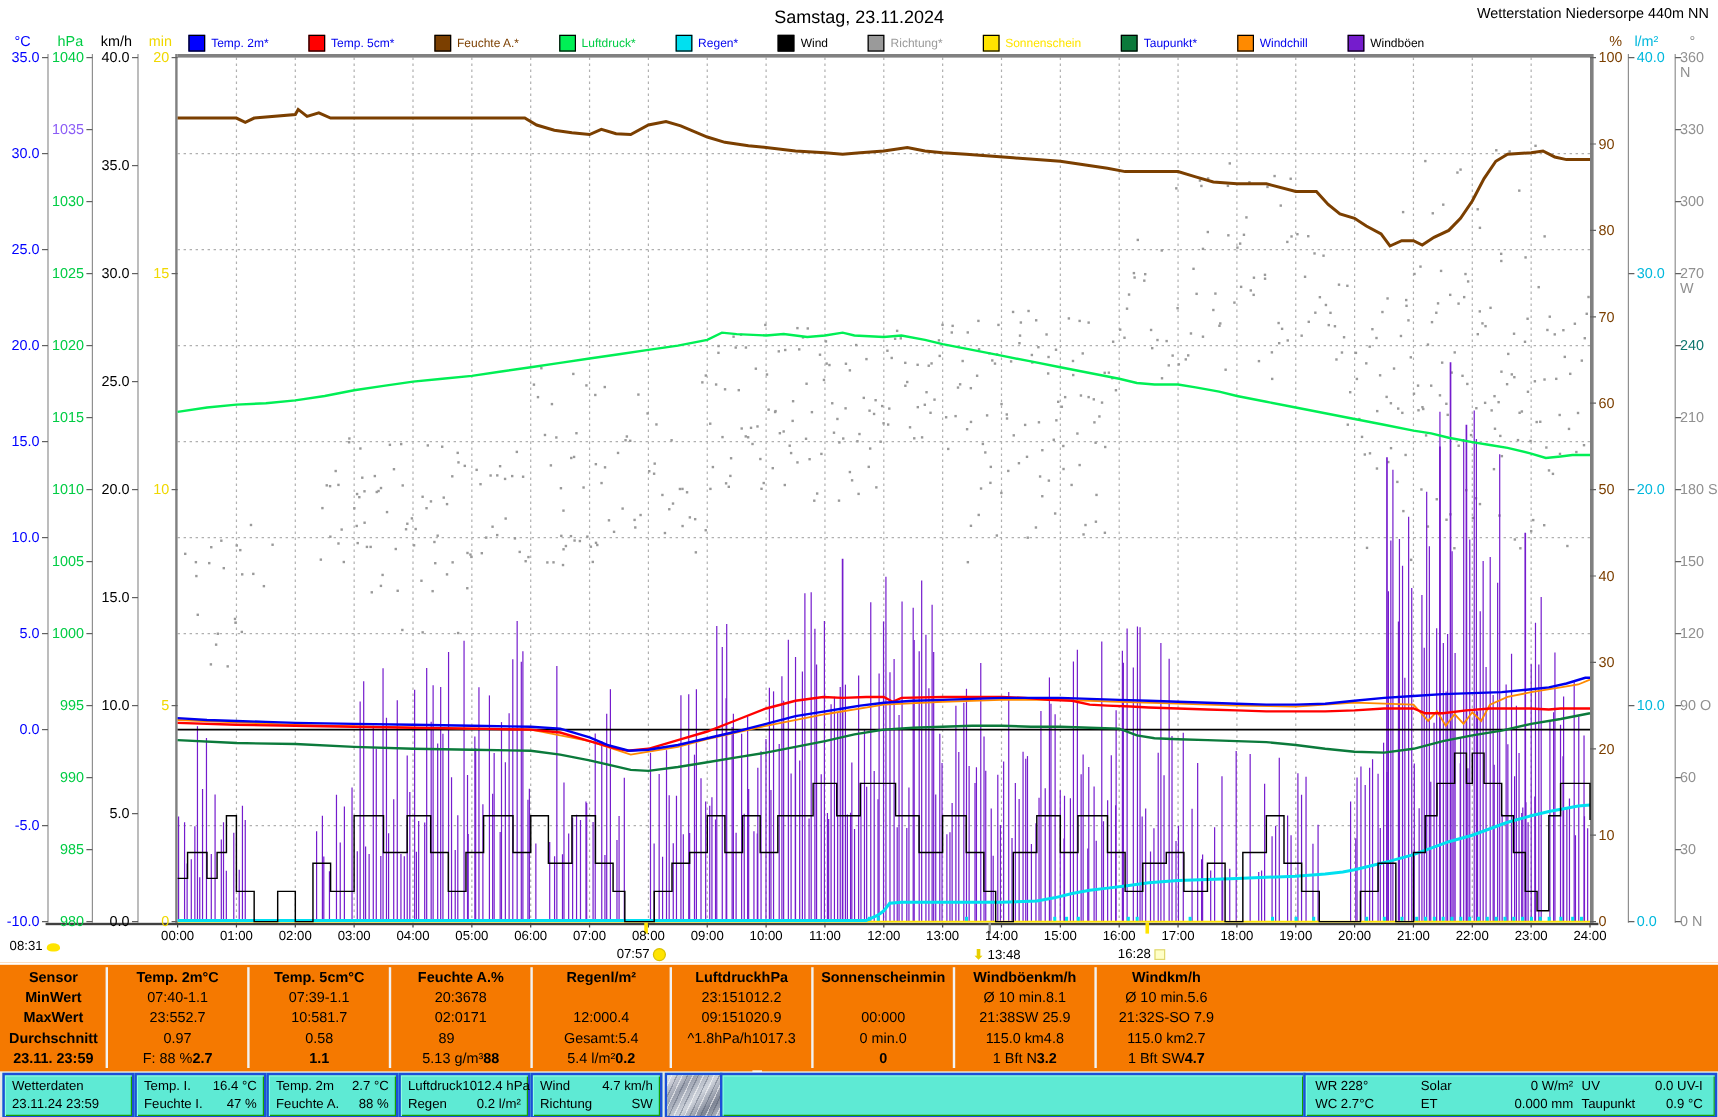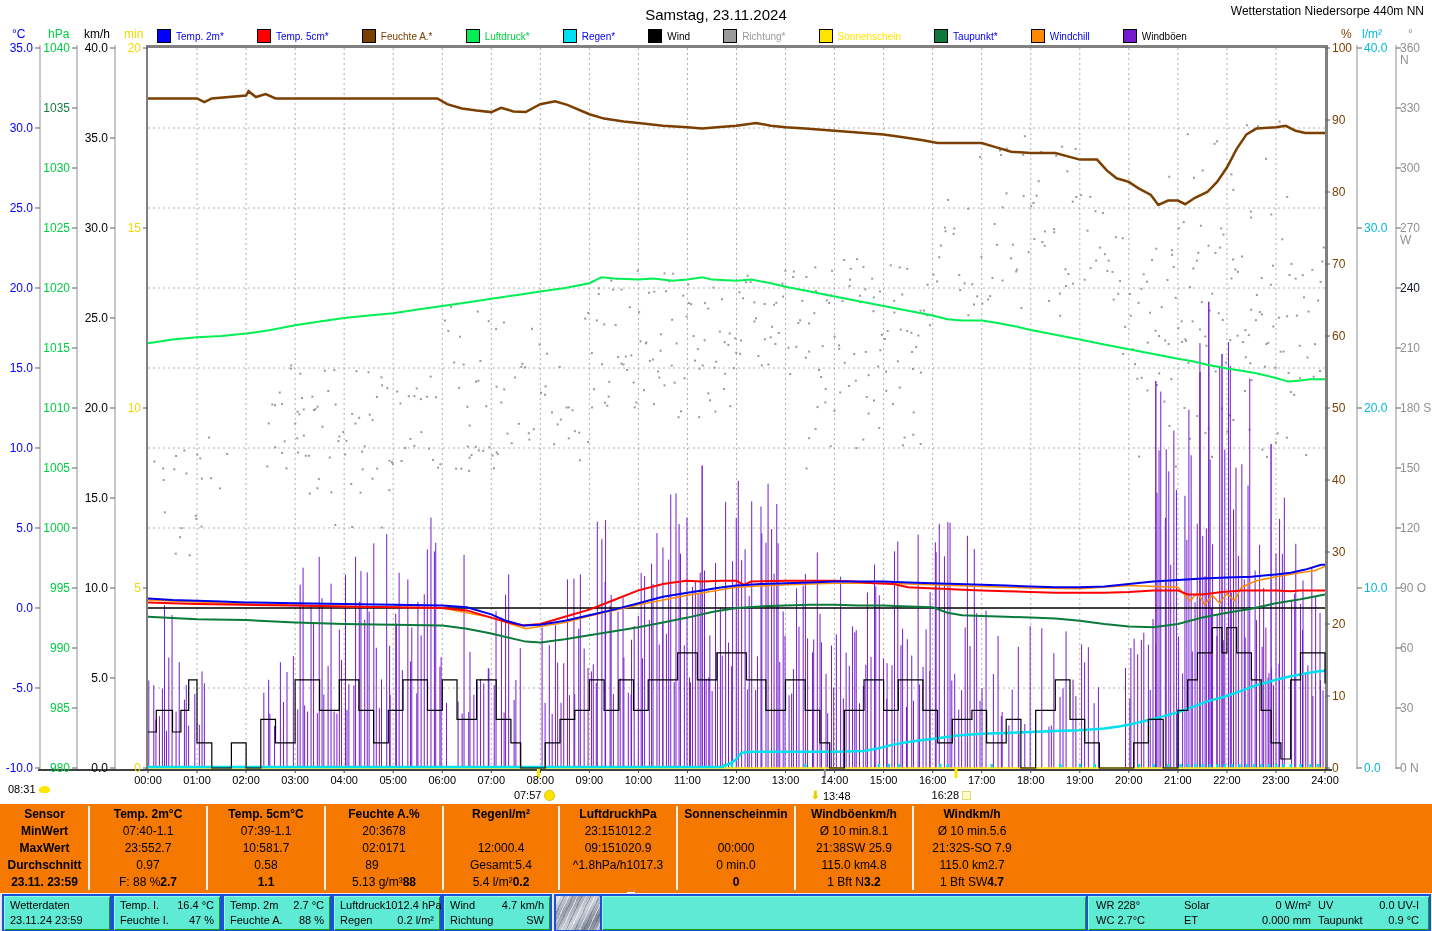--- a/index.html
+++ b/index.html
@@ -1248,21 +1248,21 @@
       <div class="tick-lbl" style="left: -23px; top: 122px; width: 56px; text-align: right; color: rgb(0, 0, 255);">30.0</div>
       <div class="tick-lbl" style="left: -23px; top: 202px; width: 56px; text-align: right; color: rgb(0, 0, 255);">25.0</div>
       <div class="tick-lbl" style="left: -23px; top: 282px; width: 56px; text-align: right; color: rgb(0, 0, 255);">20.0</div>
       <div class="tick-lbl" style="left: -23px; top: 362px; width: 56px; text-align: right; color: rgb(0, 0, 255);">15.0</div>
       <div class="tick-lbl" style="left: -23px; top: 442px; width: 56px; text-align: right; color: rgb(0, 0, 255);">10.0</div>
       <div class="tick-lbl" style="left: -23px; top: 522px; width: 56px; text-align: right; color: rgb(0, 0, 255);">5.0</div>
       <div class="tick-lbl" style="left: -23px; top: 602px; width: 56px; text-align: right; color: rgb(0, 0, 255);">0.0</div>
       <div class="tick-lbl" style="left: -23px; top: 682px; width: 56px; text-align: right; color: rgb(0, 0, 255);">-5.0</div>
       <div class="tick-lbl" style="left: -23px; top: 762px; width: 56px; text-align: right; color: rgb(0, 0, 255);">-10.0</div>
       <div class="tick-lbl" style="left: 14px; top: 42px; width: 56px; text-align: right; color: rgb(0, 204, 68);">1040</div>
-      <div class="tick-lbl" style="left: 14px; top: 102px; width: 56px; text-align: right; color: #15803d;">1035</div>
+      <div class="tick-lbl" style="left: 14px; top: 102px; width: 56px; text-align: right; color: #8b5cf6;">1035</div>
       <div class="tick-lbl" style="left: 14px; top: 162px; width: 56px; text-align: right; color: rgb(0, 204, 68);">1030</div>
       <div class="tick-lbl" style="left: 14px; top: 222px; width: 56px; text-align: right; color: rgb(0, 204, 68);">1025</div>
       <div class="tick-lbl" style="left: 14px; top: 282px; width: 56px; text-align: right; color: rgb(0, 204, 68);">1020</div>
       <div class="tick-lbl" style="left: 14px; top: 342px; width: 56px; text-align: right; color: rgb(0, 204, 68);">1015</div>
       <div class="tick-lbl" style="left: 14px; top: 402px; width: 56px; text-align: right; color: rgb(0, 204, 68);">1010</div>
       <div class="tick-lbl" style="left: 14px; top: 462px; width: 56px; text-align: right; color: rgb(0, 204, 68);">1005</div>
       <div class="tick-lbl" style="left: 14px; top: 522px; width: 56px; text-align: right; color: rgb(0, 204, 68);">1000</div>
       <div class="tick-lbl" style="left: 14px; top: 582px; width: 56px; text-align: right; color: rgb(0, 204, 68);">995</div>
       <div class="tick-lbl" style="left: 14px; top: 642px; width: 56px; text-align: right; color: rgb(0, 204, 68);">990</div>
       <div class="tick-lbl" style="left: 14px; top: 702px; width: 56px; text-align: right; color: rgb(0, 204, 68);">985</div>
@@ -1294,21 +1294,21 @@
       <div class="tick-lbl" style="left: 1332px; top: 762px; color: rgb(123, 63, 0);">0</div>
       <div class="tick-lbl" style="left: 1364px; top: 42px; color: rgb(0, 184, 221);">40.0</div>
       <div class="tick-lbl" style="left: 1364px; top: 222px; color: rgb(0, 184, 221);">30.0</div>
       <div class="tick-lbl" style="left: 1364px; top: 402px; color: rgb(0, 184, 221);">20.0</div>
       <div class="tick-lbl" style="left: 1364px; top: 582px; color: rgb(0, 184, 221);">10.0</div>
       <div class="tick-lbl" style="left: 1364px; top: 762px; color: rgb(0, 184, 221);">0.0</div>
       <div class="tick-lbl" style="left: 1400px; top: 42px; color: rgb(144, 144, 144);">360 N</div>
       <div class="tick-lbl" style="left: 1400px; top: 102px; color: rgb(144, 144, 144);">330</div>
       <div class="tick-lbl" style="left: 1400px; top: 162px; color: rgb(144, 144, 144);">300</div>
       <div class="tick-lbl" style="left: 1400px; top: 222px; color: rgb(144, 144, 144);">270 W</div>
-      <div class="tick-lbl" style="left: 1400px; top: 282px; color: #0f172a;">240</div>
+      <div class="tick-lbl" style="left: 1400px; top: 282px; color: #0f766e;">240</div>
       <div class="tick-lbl" style="left: 1400px; top: 342px; color: rgb(144, 144, 144);">210</div>
       <div class="tick-lbl" style="left: 1400px; top: 402px; color: rgb(144, 144, 144);">180 S</div>
       <div class="tick-lbl" style="left: 1400px; top: 462px; color: rgb(144, 144, 144);">150</div>
       <div class="tick-lbl" style="left: 1400px; top: 522px; color: rgb(144, 144, 144);">120</div>
       <div class="tick-lbl" style="left: 1400px; top: 582px; color: rgb(144, 144, 144);">90 O</div>
       <div class="tick-lbl" style="left: 1400px; top: 642px; color: rgb(144, 144, 144);">60</div>
       <div class="tick-lbl" style="left: 1400px; top: 702px; color: rgb(144, 144, 144);">30</div>
       <div class="tick-lbl" style="left: 1400px; top: 762px; color: rgb(144, 144, 144);">0  N</div>
       <div class="tick-lbl" style="left: 12px; top: 28px; color: rgb(0, 0, 255);">°C</div>
       <div class="tick-lbl" style="left: 48px; top: 28px; color: rgb(0, 204, 68);">hPa</div>

